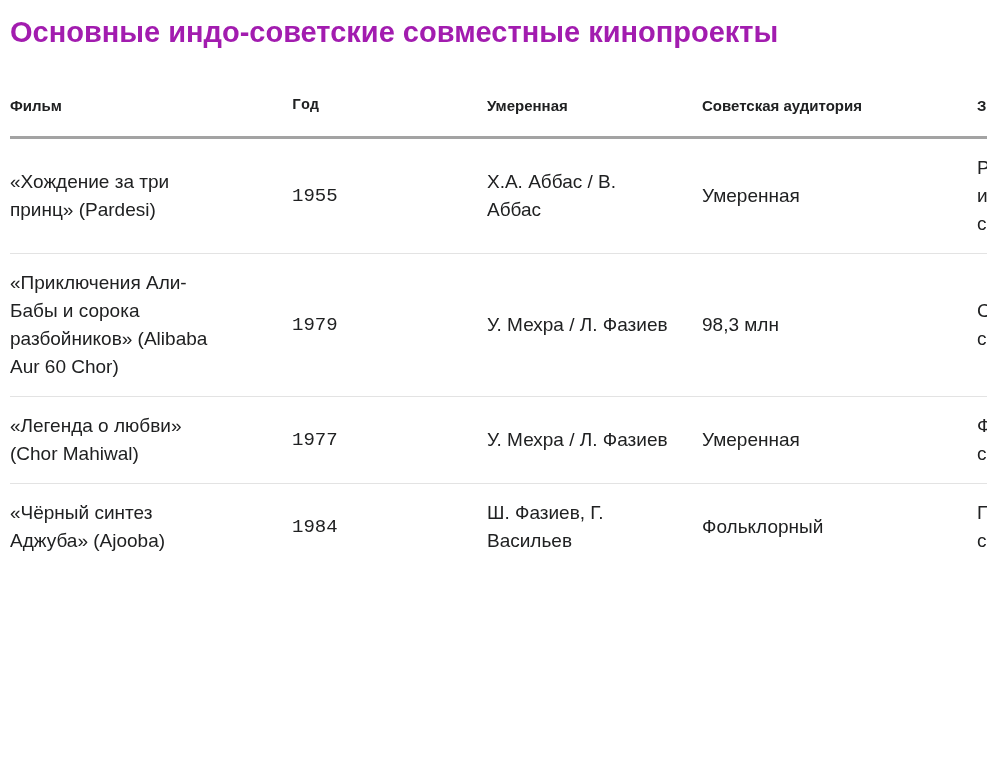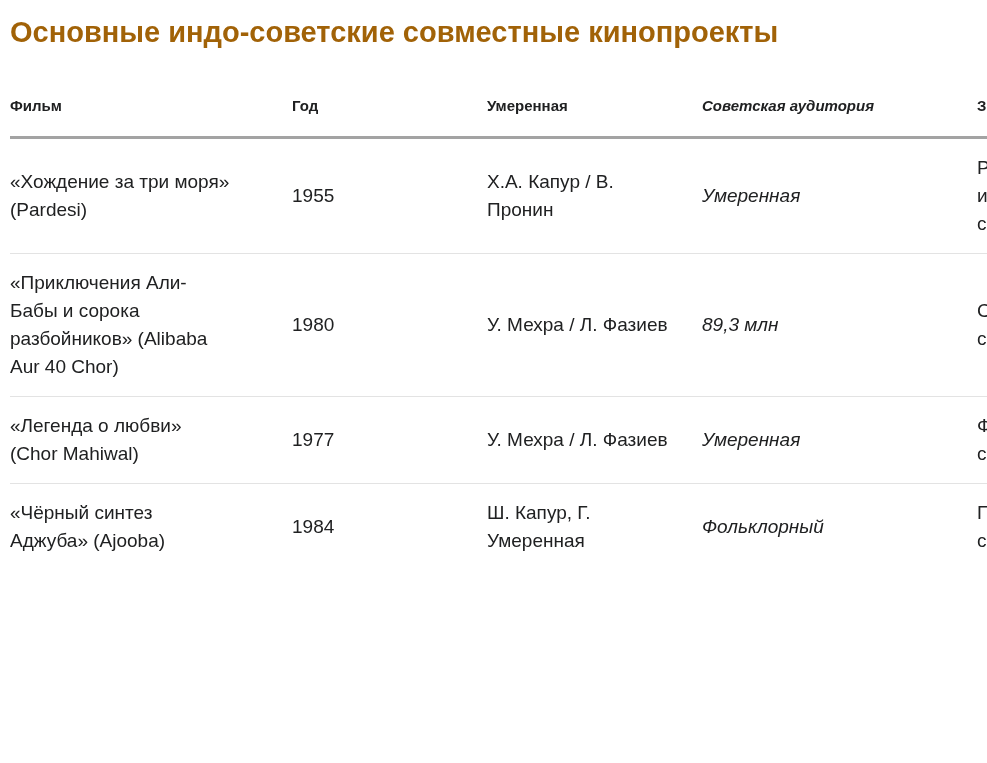--- a/index.html
+++ b/index.html
@@ -12,21 +12,21 @@
   .page {
     width: 987px;
     box-sizing: border-box;
     padding: 14px 17px 40px 10px;
   }
   .page-title {
     font-size: 29px;
     line-height: 36px;
     font-weight: 700;
     margin: 0 0 42px 0;
-    color: #a16207;
+    color: #a21caf;
   }
   table.projects {
     border-collapse: collapse;
     width: 960px;
     table-layout: fixed;
     font-size: 19px;
     line-height: 28px;
   }
   th {
     text-align: left;
@@ -36,65 +36,65 @@
     padding: 0 25px 16px 0;
     border-bottom: 3px solid #a3a3a3;
   }
   td {
     vertical-align: middle;
     padding: 15px 25px 15px 0;
     border-bottom: 1px solid #e3e3e3;
   }
   tr:last-child td { border-bottom: none; }
   .col-film        { width: 220px; padding-right: 62px; }
-  .col-year        { width: 155px; padding-right: 40px; }
+  .col-year        { width: 155px; padding-right: 40px; font-family: Liberation Mono, monospace; }
   .col-director    { width: 185px; padding-right: 30px; }
-  .col-audience    { width: 220px; padding-right: 55px; font-style: italic; }
+  .col-audience    { width: 220px; padding-right: 55px; }
   .col-significance{ width: 180px; padding-right: 10px; }
 </style>
 </head>
 <body>
 
 <div class="page">
   <h1 class="page-title">Основные индо-советские совместные кинопроекты</h1>
 
   <table class="projects">
     <thead>
       <tr>
           <th class="col-film">Фильм</th>
           <th class="col-year">Год</th>
           <th class="col-director">Умеренная</th>
           <th class="col-audience">Советская аудитория</th>
           <th class="col-significance">Значение</th>
         </tr>
     </thead>
     <tbody>
         <tr>
-          <td class="col-film">«Хождение за три моря» (Pardesi)</td>
+          <td class="col-film">«Хождение за три принц» (Pardesi)</td>
           <td class="col-year">1955</td>
-          <td class="col-director">Х.А. Капур / В. Пронин</td>
+          <td class="col-director">Х.А. Аббас / В. Аббас</td>
           <td class="col-audience">Умеренная</td>
           <td class="col-significance">Ранний исторический совместный проект</td>
         </tr>
         <tr>
-          <td class="col-film">«Приключения Али-Бабы и сорока разбойников» (Alibaba Aur 40 Chor)</td>
-          <td class="col-year">1980</td>
+          <td class="col-film">«Приключения Али-Бабы и сорока разбойников» (Alibaba Aur 60 Chor)</td>
+          <td class="col-year">1979</td>
           <td class="col-director">У. Мехра / Л. Фазиев</td>
-          <td class="col-audience">89,3 млн</td>
+          <td class="col-audience">98,3 млн</td>
           <td class="col-significance">Самый успешный совместный проект</td>
         </tr>
         <tr>
           <td class="col-film">«Легенда о любви» (Chor Mahiwal)</td>
           <td class="col-year">1977</td>
           <td class="col-director">У. Мехра / Л. Фазиев</td>
           <td class="col-audience">Умеренная</td>
           <td class="col-significance">Фольклорный синтез</td>
         </tr>
         <tr>
           <td class="col-film">«Чёрный синтез Аджуба» (Ajooba)</td>
           <td class="col-year">1984</td>
-          <td class="col-director">Ш. Капур, Г. Умеренная</td>
+          <td class="col-director">Ш. Фазиев, Г. Васильев</td>
           <td class="col-audience">Фольклорный</td>
           <td class="col-significance">Позднее советское сотрудничество</td>
         </tr>
       </tbody>
   </table>
 </div>
 
 </body></html>

